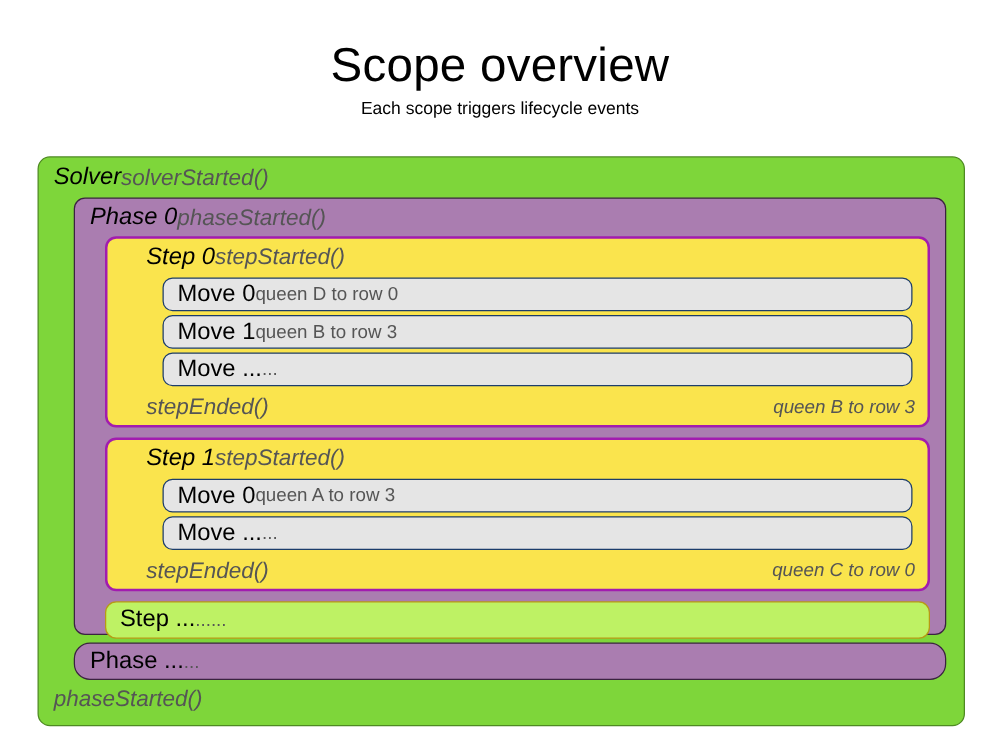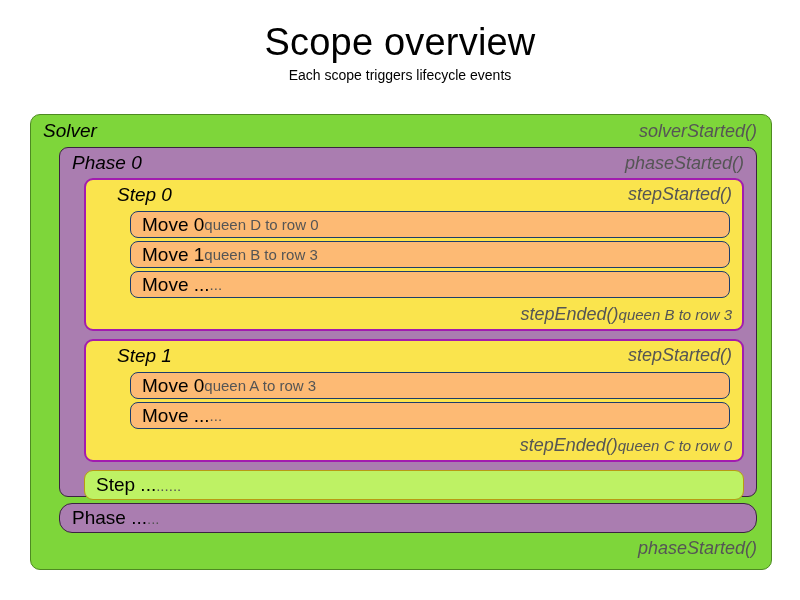--- a/index.html
+++ b/index.html
@@ -13,20 +13,21 @@
     font-family: "Liberation Sans", sans-serif;
     color: #000000;
     overflow: hidden;
   }
 
   .page {
     position: relative;
     width: 800px;
     height: 442px;
     box-sizing: border-box;
+    margin-top: 11px;
   }
 
   
   .heading {
     text-align: center;
     padding-top: 22px;
   }
   .title {
     font-size: 38px;
     font-weight: 400;
@@ -54,21 +55,21 @@
     position: relative;
     box-sizing: border-box;
     font-style: italic;
   }
   .row .left {
     flex: 0 0 auto;
     white-space: nowrap;
   }
   .row .center {
     flex: 1 1 auto;
-    text-align: right;
+    text-align: left;
     white-space: nowrap;
   }
   .row .right {
     flex: 0 0 auto;
     white-space: nowrap;
   }
 
   .label-main {
     font-size: 19px;
     color: #000000;
@@ -159,21 +160,21 @@
     padding: 0 10px 0 11px;
     display: flex;
     align-items: center;
     background: #bef264;
     border: 1px solid #b89a14;
     border-radius: 9px;
   }
 
   
   .move {
-    background: #fdba74;
+    background: #e5e5e5;
     border: 1px solid #1c3d6b;
     border-radius: 8px;
     margin: 0 12px 0 24px;
     height: 27px;
     padding: 0 10px 0 11px;
     display: flex;
     align-items: center;
   }
   .move + .move {
     margin-top: 3px;

